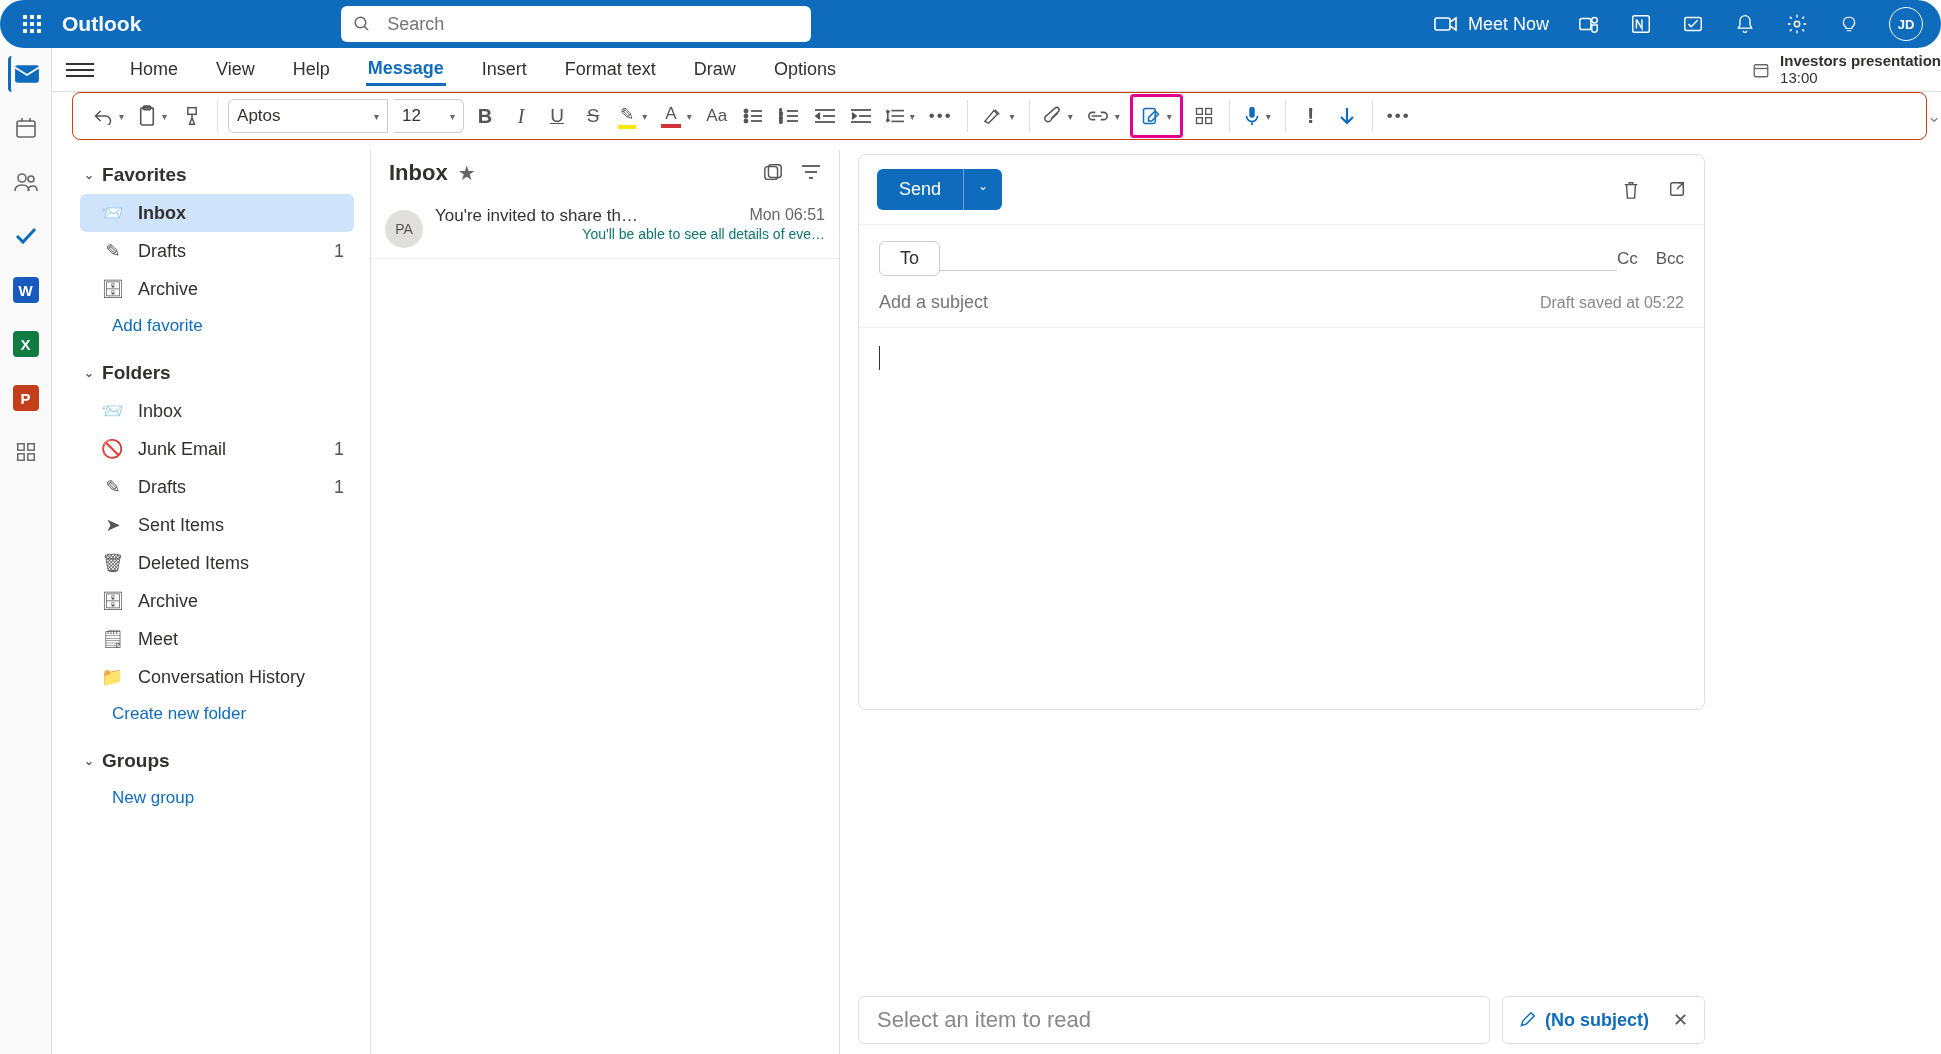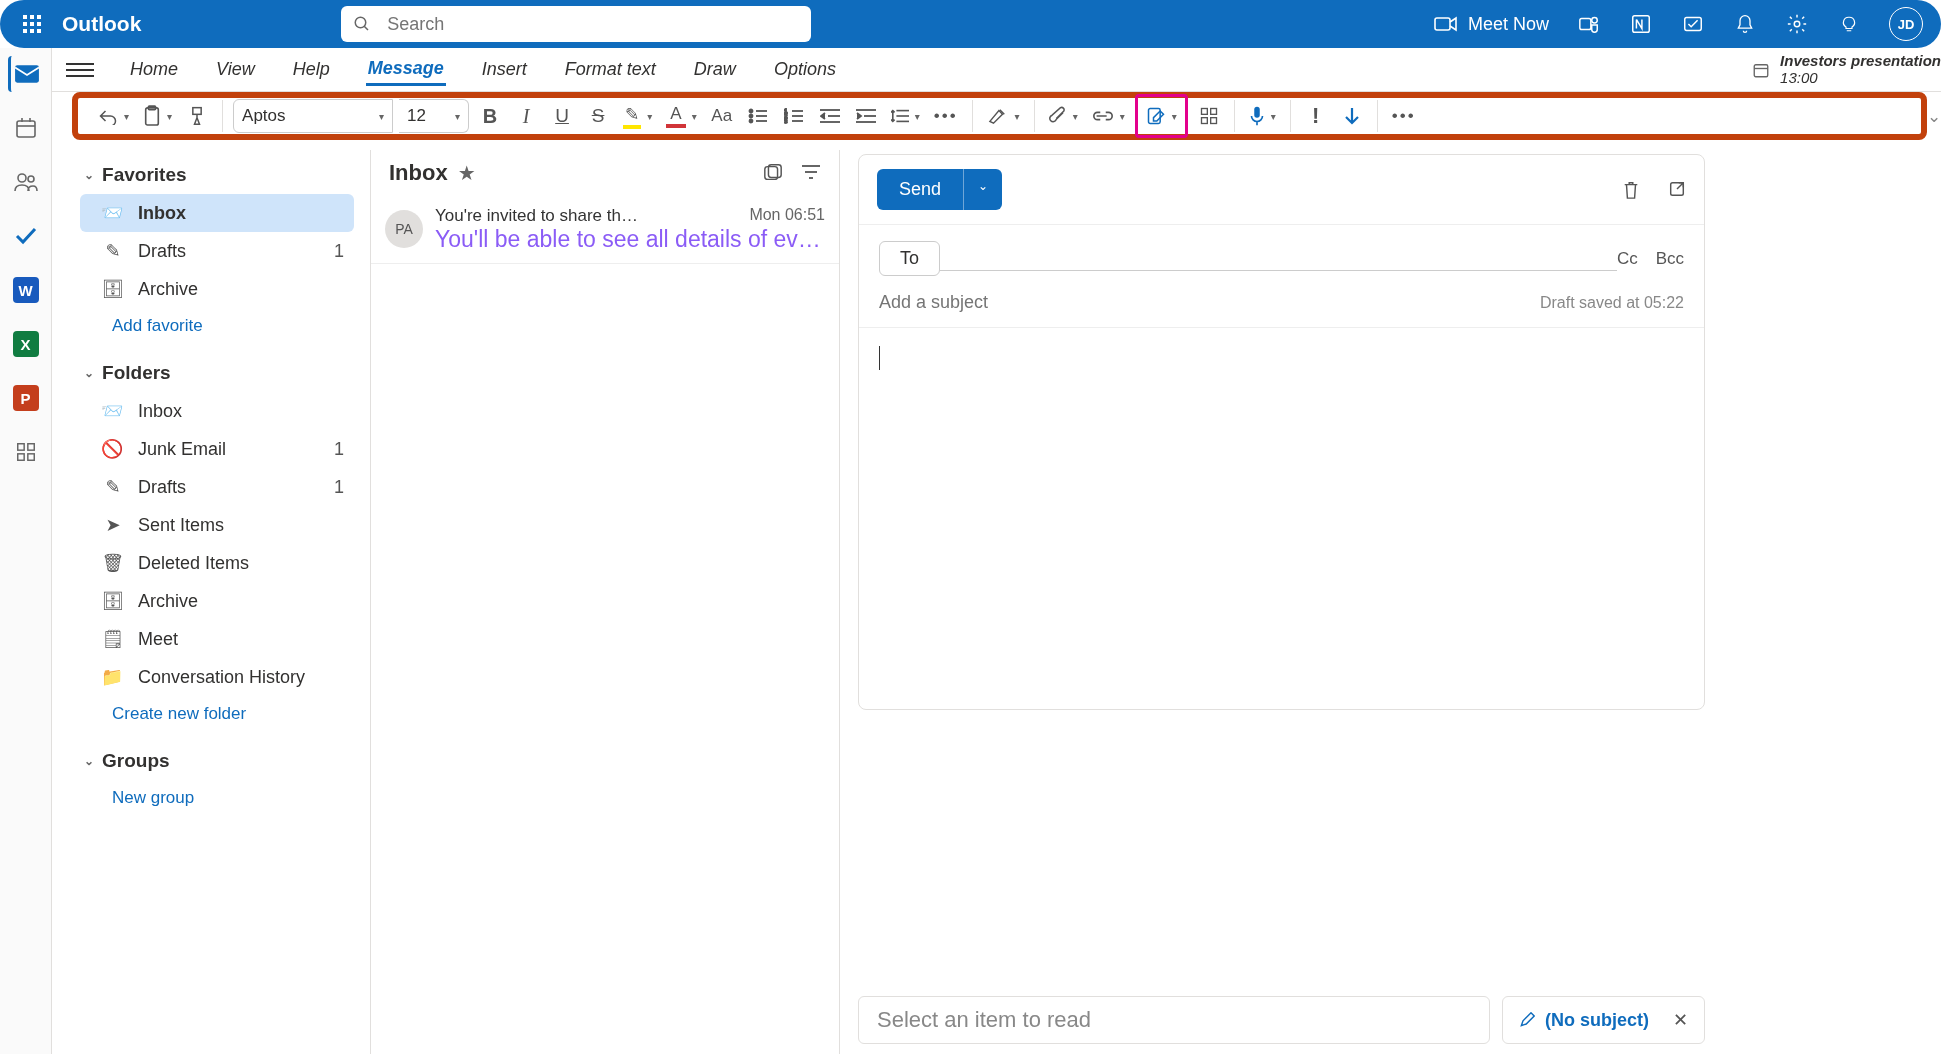--- a/index.html
+++ b/index.html
@@ -20,30 +20,30 @@
   .avatar-circle{width:34px;height:34px;border-radius:50%;border:1px solid #fff;display:flex;align-items:center;justify-content:center;font-size:13px;font-weight:600;}
   
   
   .apprail { position:absolute; left:0; top:48px; bottom:0; width:52px; background:#fafafa; border-right:1px solid #e1dfdd; display:flex; flex-direction:column; align-items:center; padding-top:8px; gap:18px;}
   .apprail .railitem{width:36px;height:36px;display:flex;align-items:center;justify-content:center;border-radius:4px;}
   .apprail .railitem.active{border-left:3px solid #0f6cbd;}
   .appicon{width:26px;height:26px;display:flex;align-items:center;justify-content:center;font-size:18px;border-radius:4px;font-weight:700;color:#fff;}
   .word{background:#185abd;} .excel{background:#107c41;} .ppt{background:#c43e1c;}
   
   
-  .menubar { position:absolute; left:52px; right:0; top:48px; height:44px; border-bottom:1px solid #e1dfdd; display:flex; align-items:center; padding-left:14px; gap:34px; background:#fff;font-style:italic;}
+  .menubar { position:absolute; left:52px; right:0; top:48px; height:44px; border-bottom:1px solid #e1dfdd; display:flex; align-items:center; padding-left:14px; gap:34px; background:#fff;}
   .hamburger{width:28px;display:flex;flex-direction:column;gap:4px;}
   .hamburger span{height:2px;background:#333;}
   .menubar .tab{font-size:18px;color:#323130;padding:4px 2px;}
   .menubar .tab.active{color:#0f6cbd;border-bottom:3px solid #0f6cbd;font-weight:600;}
   .menubar .cal-reminder{margin-left:auto;display:flex;align-items:center;gap:10px;font-size:15px;}
   .cal-reminder .ctext{display:flex;flex-direction:column;line-height:1.1;}
   
   
-  .ribbon{position:absolute;left:72px;right:14px;top:92px;height:48px;border:6px solid #c2410c;border-radius:8px;display:flex;align-items:center;padding:0 6px;background:#fff;}
+  .ribbon{position:absolute;left:72px;right:14px;top:92px;height:48px;border:1px solid #c2410c;border-radius:8px;display:flex;align-items:center;padding:0 6px;background:#fff;}
   .ribbon .rgrp{display:flex;align-items:center;gap:6px;padding:0 10px;}
   .ribbon .rsep{width:1px;height:32px;background:#e1dfdd;}
   .ribbon .rbtn{min-width:30px;height:34px;display:flex;align-items:center;justify-content:center;border-radius:4px;color:#555;gap:3px;padding:0 4px;}
   .ribbon .rbtn.chev::after{content:"▾";font-size:10px;color:#666;margin-left:3px;}
   .fontname{border:1px solid #ccc;width:160px;height:34px;border-radius:6px 0 0 6px;padding:0 8px;display:flex;align-items:center;justify-content:space-between;font-size:17px;}
   .fontsize{border:1px solid #ccc;border-left:none;width:70px;height:34px;border-radius:0 6px 6px 0;padding:0 8px;display:flex;align-items:center;justify-content:space-between;font-size:17px;}
   .yellow-under{border-bottom:4px solid #ffe600;}
   .red-under{border-bottom:4px solid #d13438;}
   .signature-box{border:3px solid #e3008c;border-radius:4px;padding:2px 4px;}
   .red-bang{color:#d13438;font-weight:700;}
@@ -62,21 +62,21 @@
   
   .msglist{position:absolute;left:370px;top:150px;width:470px;bottom:0;border-left:1px solid #e1dfdd;border-right:1px solid #e1dfdd;background:#fff;}
   .msglist-head{display:flex;align-items:center;padding:10px 18px;gap:10px;}
   .msglist-head .title{font-size:22px;font-weight:700;}
   .msglist-head .right{margin-left:auto;display:flex;gap:18px;color:#555;}
   .msgitem{border-bottom:1px solid #eee;padding:10px 14px;display:flex;gap:12px;}
   .msgitem .av{width:38px;height:38px;border-radius:50%;background:#e1dfdd;display:flex;align-items:center;justify-content:center;font-size:14px;color:#555;margin-top:4px;}
   .msgitem .body{flex:1;overflow:hidden;}
   .msgitem .row1{display:flex;justify-content:space-between;font-size:18px;}
   .msgitem .row2{display:flex;justify-content:space-between;font-size:17px;color:#333;}
-  .msgitem .row3{font-size:23px;color:#8b5cf6;white-space:nowrap;overflow:hidden;text-overflow:ellipsis;}
+  .msgitem .row3{font-size:14px;color:#0f766e;white-space:nowrap;overflow:hidden;text-overflow:ellipsis;text-align:right;}
   
   .compose{position:absolute;left:858px;top:154px;right:236px;height:556px;border:1px solid #e1dfdd;border-radius:8px;background:#fff;display:flex;flex-direction:column;}
   .compose .sendrow{display:flex;align-items:center;padding:14px 18px;border-bottom:1px solid #eee;}
   .sendbtn{display:flex;}
   .sendbtn .main{background:#0f6cbd;color:#fff;padding:10px 22px;border-radius:6px 0 0 6px;font-size:18px;}
   .sendbtn .drop{background:#0f6cbd;color:#fff;padding:10px 14px;border-left:1px solid rgba(255,255,255,.4);border-radius:0 6px 6px 0;font-size:12px;}
   .sendrow .right{margin-left:auto;display:flex;gap:28px;color:#555;}
   .to-row{display:flex;align-items:center;padding:16px 20px 10px 20px;}
   .to-btn{border:1px solid #ccc;border-radius:6px;padding:6px 20px;font-size:18px;}
   .to-line{flex:1;border-bottom:1px solid #ccc;height:24px;}

